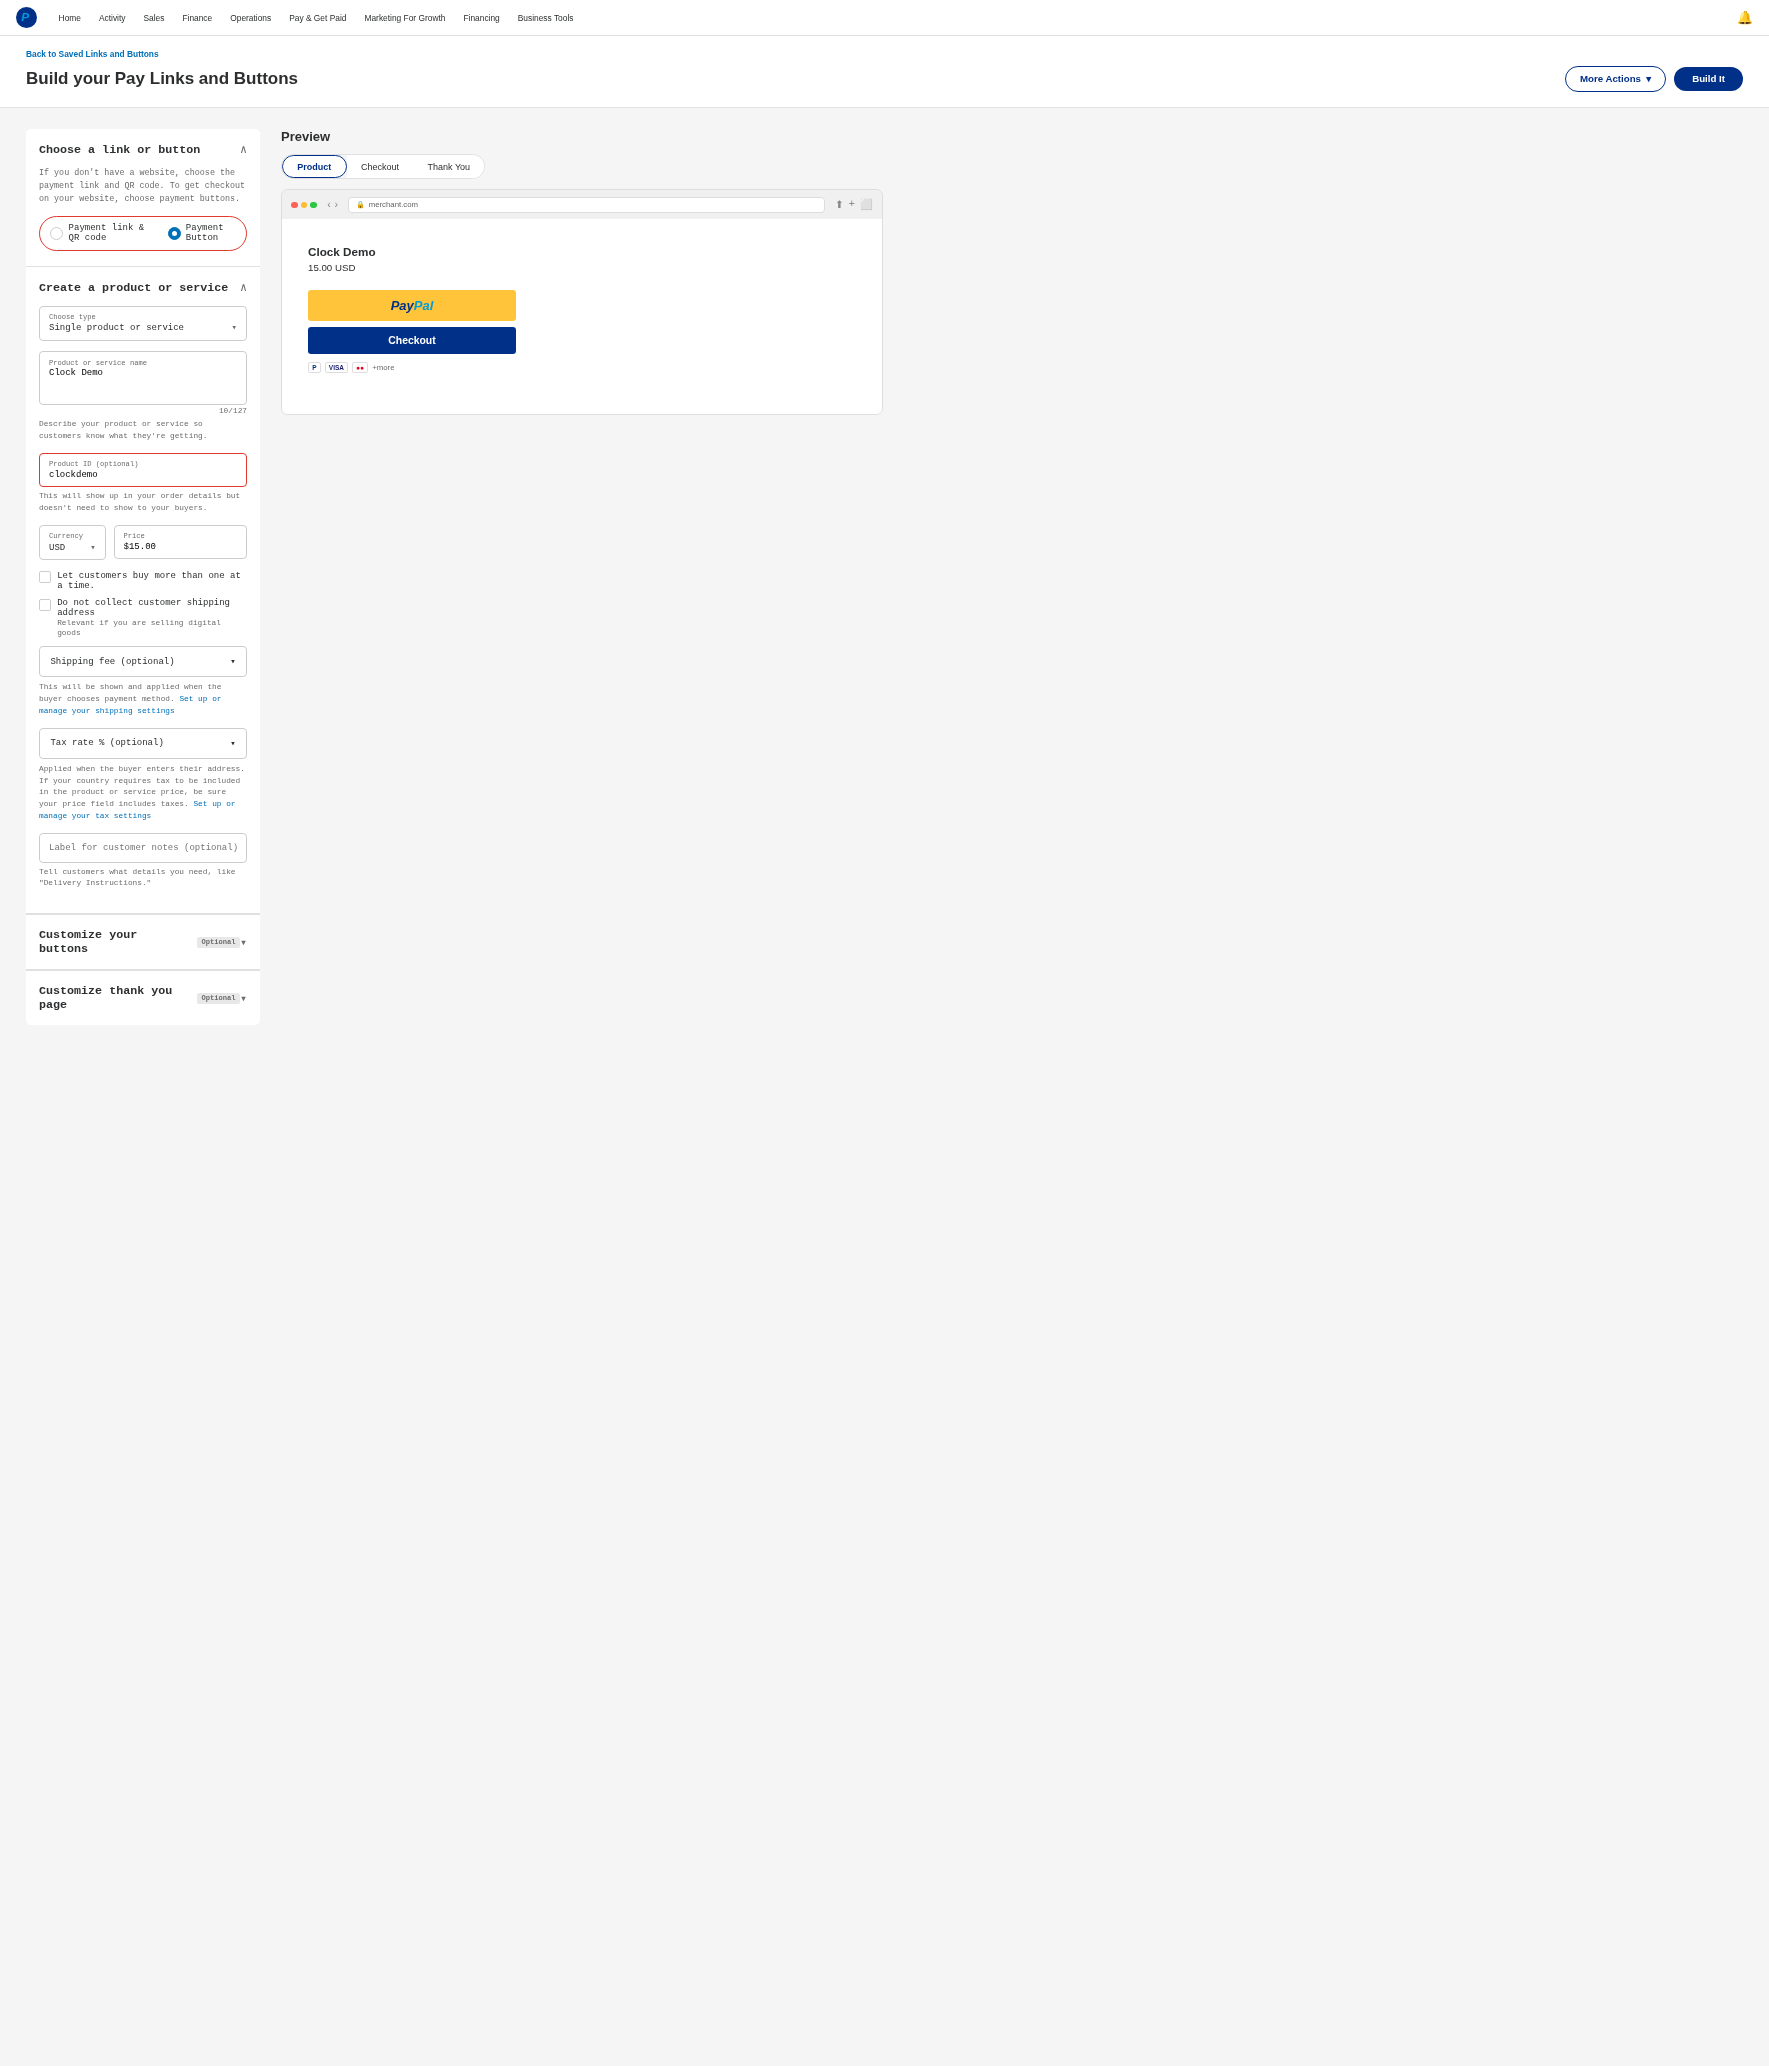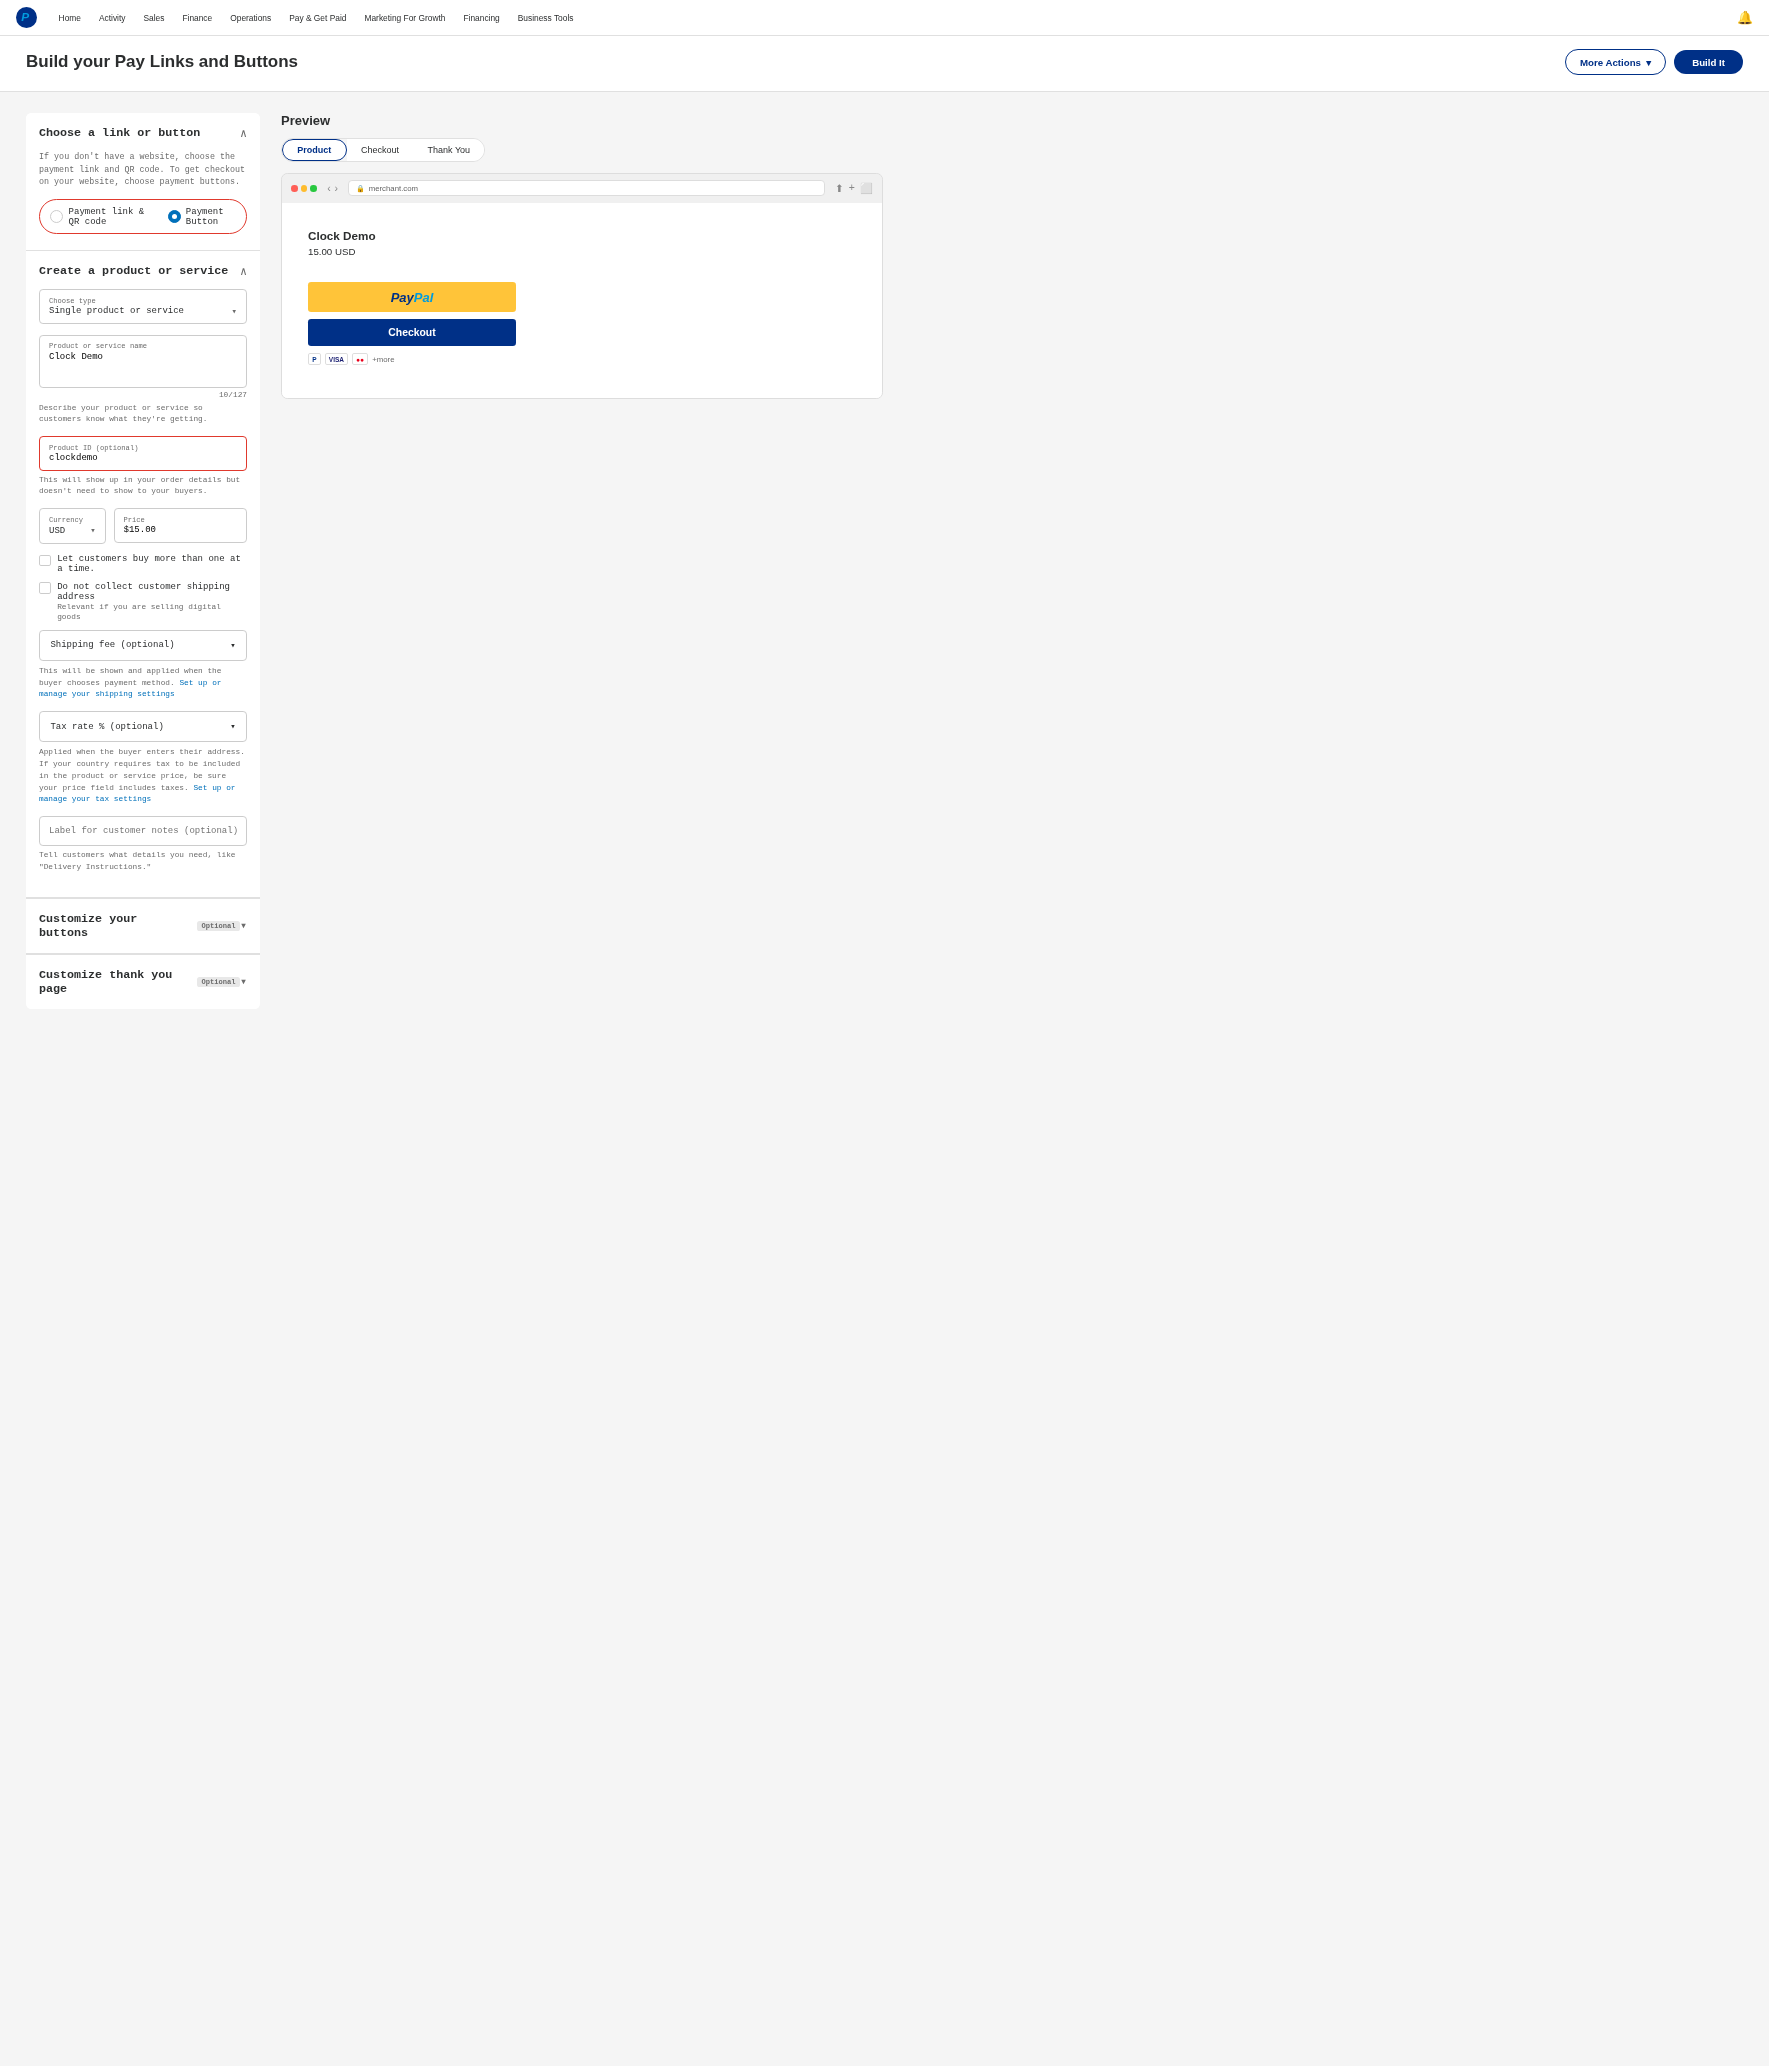--- a/index.html
+++ b/index.html
@@ -98,21 +98,21 @@
     .browser-dot { width: 6.5px; height: 6.5px; border-radius: 50%; }
     .browser-dot.red { background: #ff5f57; }
     .browser-dot.yellow { background: #febc2e; }
     .browser-dot.green { background: #28c840; }
     .browser-nav { display: flex; gap: 3.9px; margin: 0 5.2px; }
     .browser-nav-btn { font-size: 10.4px; color: #888; cursor: pointer; }
     .browser-address { flex: 1; background: #fff; border: 0.6px solid #ddd; border-radius: 3.9px; padding: 2.6px 6.5px; font-size: 7.8px; color: #666; display: flex; align-items: center; gap: 3.9px; }
     .browser-actions { display: flex; gap: 5.2px; font-size: 10.4px; color: #888; margin-left: 5.2px; }
     .browser-content { background: #fff; padding: 26px; display: flex; flex-direction: column; align-items: flex-start; min-height: 195px; }
     .product-name { font-size: 11.7px; font-weight: 700; color: #2c2e2f; margin-bottom: 3.9px; }
-    .product-price { font-size: 9.7px; color: #2c2e2f; margin-bottom: 25px; }
+    .product-price { font-size: 9.7px; color: #2c2e2f; margin-bottom: 17px; }
     .paypal-btn { background: #ffc439; border: none; border-radius: 3.2px; width: 208px; padding: 7.8px; display: flex; align-items: center; justify-content: center; cursor: pointer; margin-bottom: 6.5px; }
     .checkout-btn { background: #003087; border: none; border-radius: 3.2px; width: 208px; padding: 7.8px; color: #fff; font-size: 10.4px; font-weight: 600; cursor: pointer; margin-bottom: 7.8px; text-align: center; }
     .payment-icons { display: flex; align-items: center; gap: 3.9px; }
     .payment-icon { background: #fff; border: 0.6px solid #ddd; border-radius: 1.9px; padding: 1.3px 3.2px; font-size: 6.5px; font-weight: 700; color: #2c2e2f; }
     .payment-icon.pp { color: #003087; }
     .payment-icon.visa { color: #1a1f71; }
     .payment-icon.mc { color: #eb001b; }
     .payment-more { font-size: 7.8px; color: #6c6c6c; }
 
     
@@ -141,20 +141,21 @@
     <span class="nav-item">Operations</span>
     <span class="nav-item">Pay &amp; Get Paid</span>
     <span class="nav-item">Marketing For Growth</span>
     <span class="nav-item">Financing</span>
     <span class="nav-item">Business Tools</span>
   </div>
   <div class="nav-bell">🔔</div>
 </nav>
 
 <div class="page-header">
+  <a class="back-link">Back to Saved Links and Buttons</a>
   <div class="page-title-row">
     <h1 class="page-title">Build your Pay Links and Buttons</h1>
     <div class="header-actions">
       <button class="btn-more-actions">
         <span>More Actions</span>
         <span>▾</span>
       </button>
       <button class="btn-build-it">Build It</button>
     </div>
   </div>

